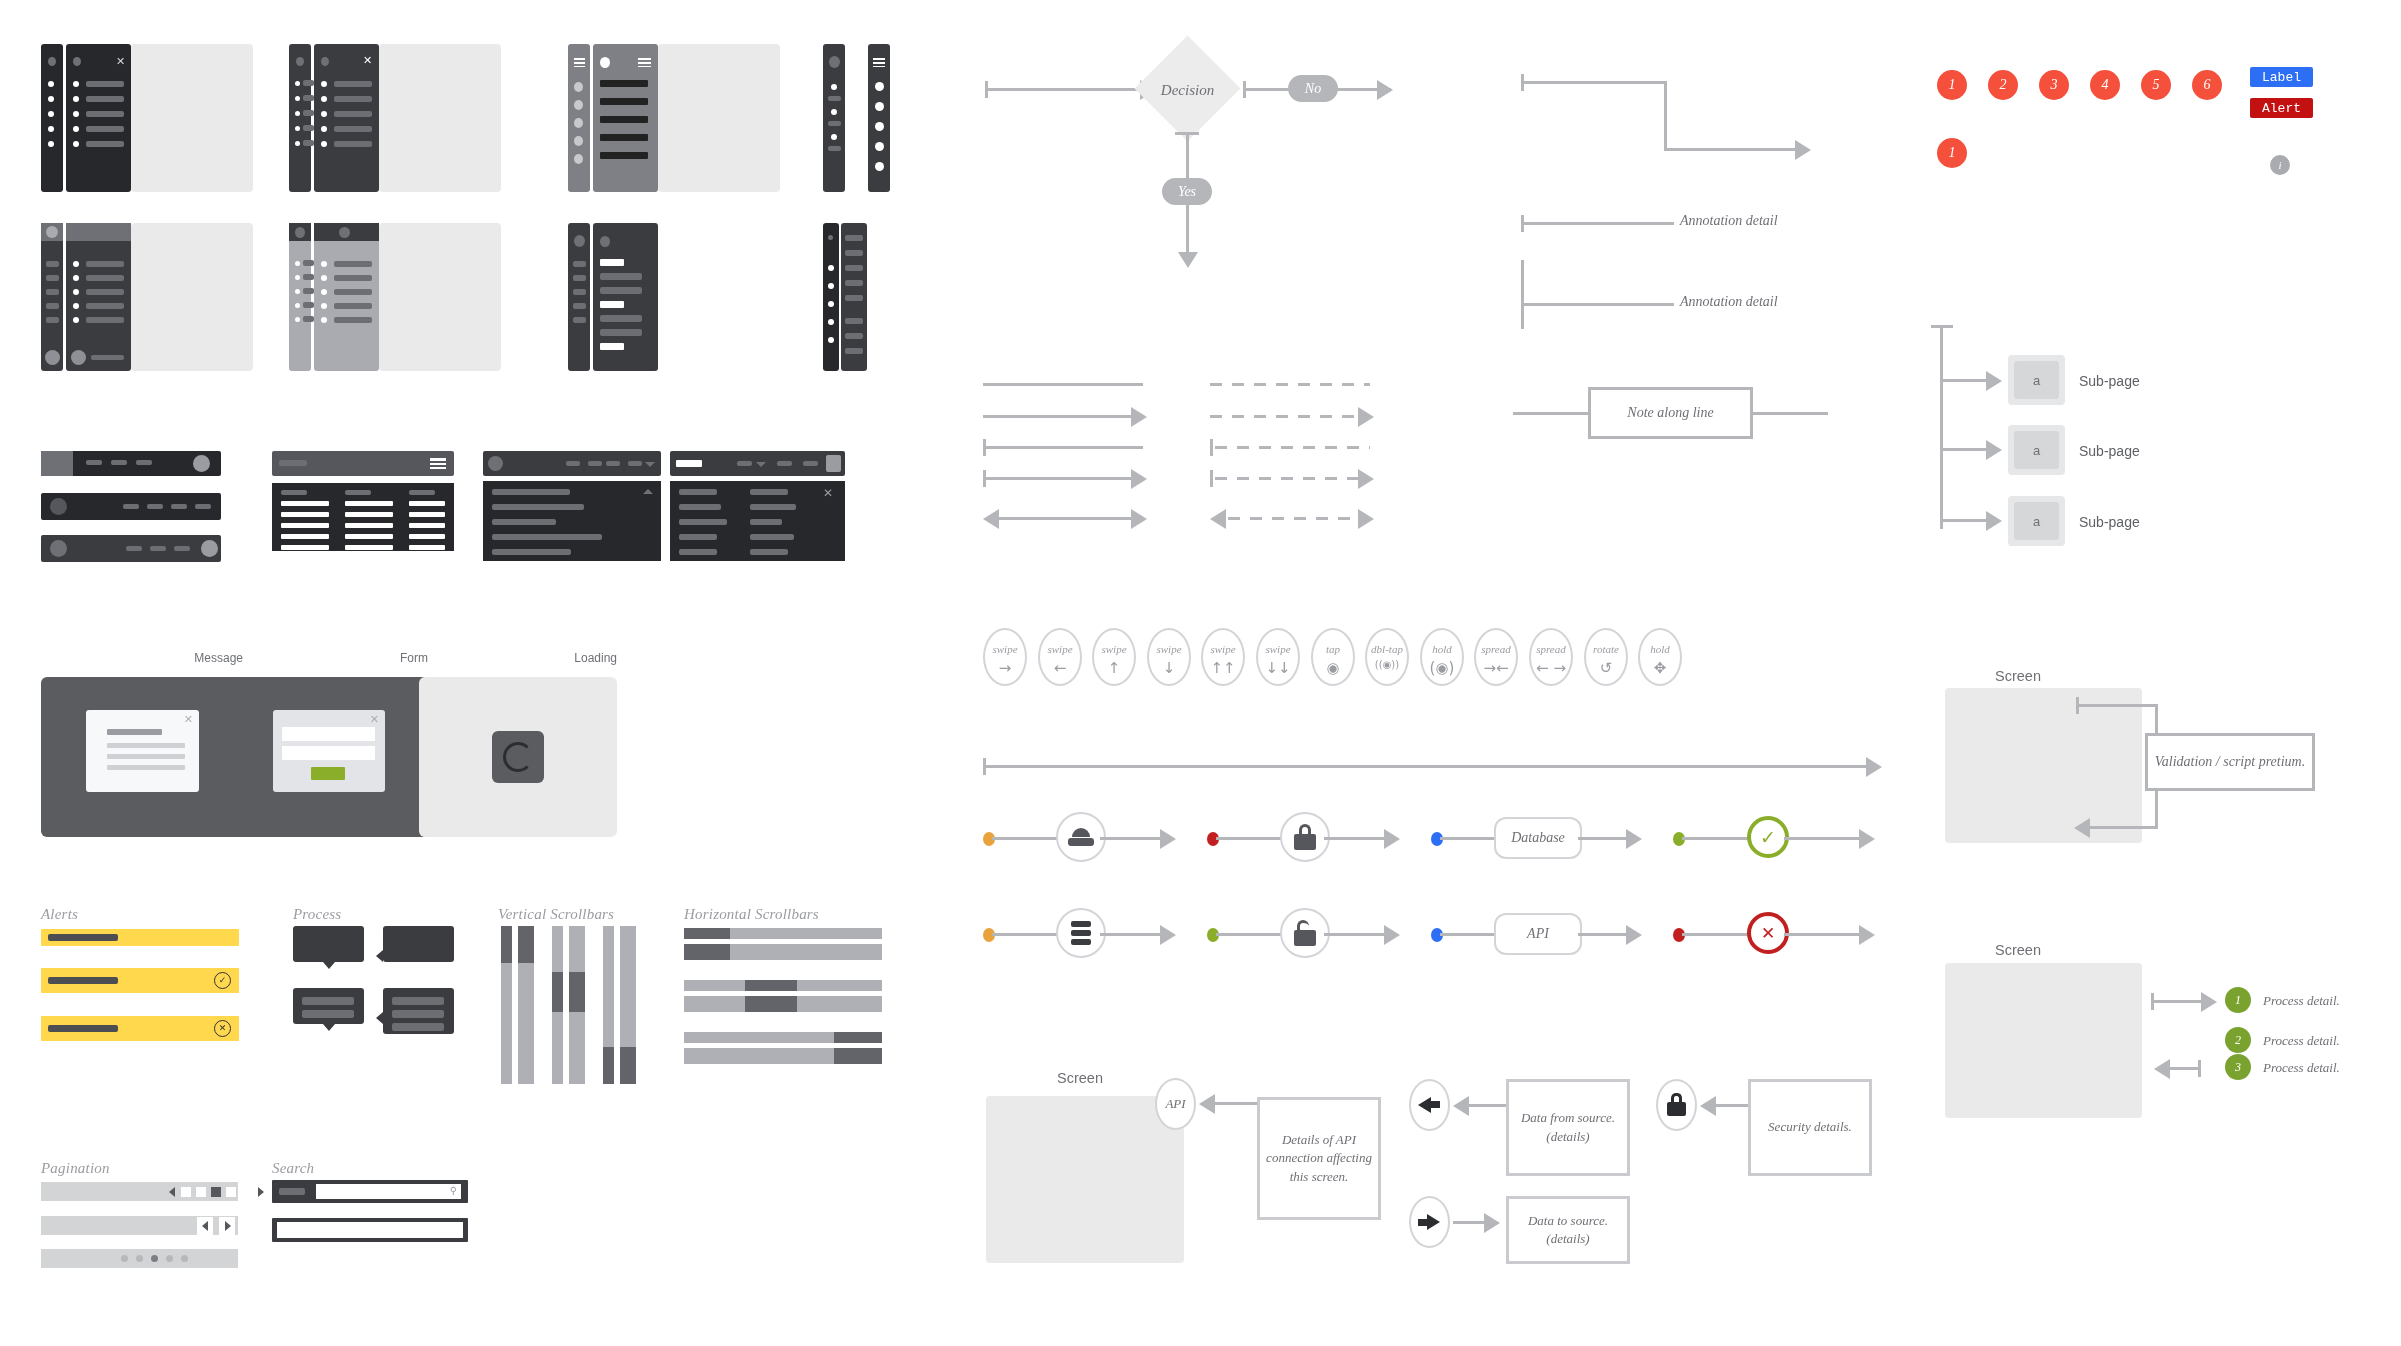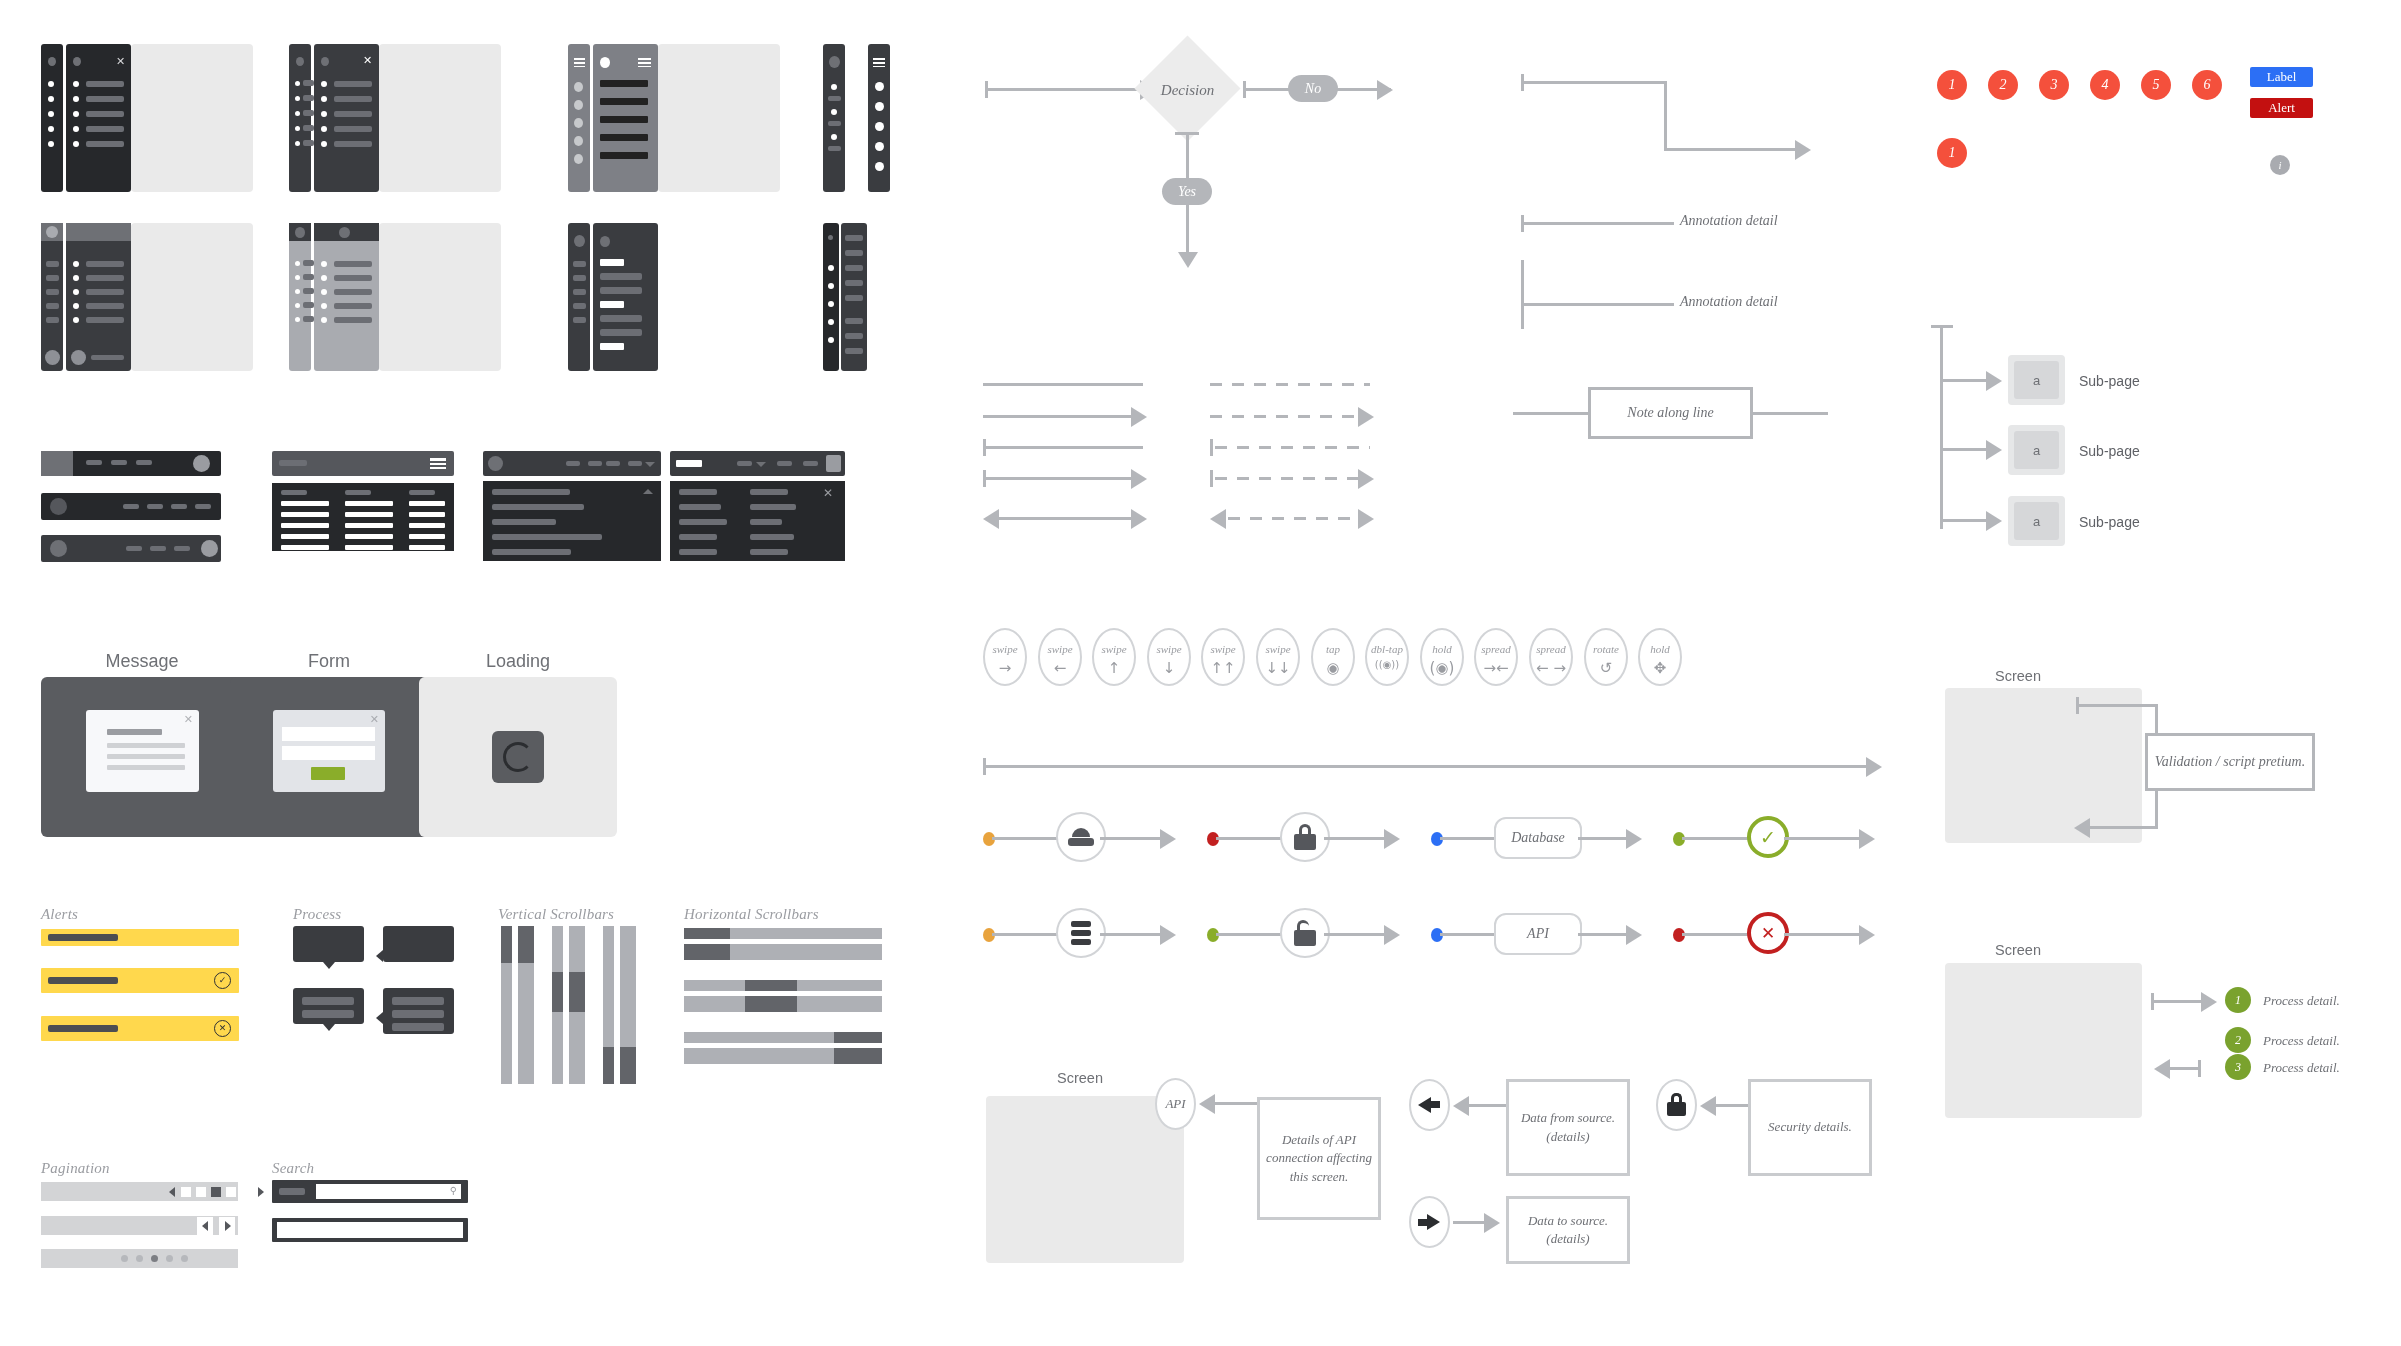--- a/index.html
+++ b/index.html
@@ -33,22 +33,22 @@
   .wf { position:absolute; }
   .wf-rail { position:absolute; border-radius:3px; }
   .wf-content { position:absolute; background:#eaeaea; border-radius:4px; }
 
   
   .navbar { position:absolute; border-radius:2px; }
 
   
   .state-card { position:absolute; border-radius:6px; }
   .state-label {
-    position:absolute; width:100%; text-align:center; top:-26px;
-    font-family:"Liberation Sans", sans-serif; font-size:18px; color:#6e7075;
+    position:absolute; width:100%; text-align:right; top:-26px;
+    font-family:"Liberation Sans", sans-serif; font-size:12px; color:#6e7075;
   }
   .modal { position:absolute; border-radius:3px; }
 
   
   .alert-row { position:absolute; background:#ffd84d; border-radius:1px; }
   .alert-bar { position:absolute; background:#4c4e52; border-radius:2px; height:7px; }
   .alert-ico {
     position:absolute; width:17px; height:17px; border:1.6px solid #2f3134;
     border-radius:50%; color:#2f3134; font-size:9px; line-height:14px;
     text-align:center; font-family:"DejaVu Sans", sans-serif;
@@ -161,21 +161,21 @@
     font-family:"Liberation Serif", serif; font-style:italic; color:#6e7075;
     font-size:13px; display:flex; align-items:center; justify-content:center;
     text-align:center; line-height:1.4; padding:4px;
   }
   .badge {
     position:absolute; border-radius:50%; color:#ffffff;
     font-family:"Liberation Serif", serif; font-style:italic;
     display:flex; align-items:center; justify-content:center;
   }
   .kit-btn {
-    position:absolute; color:#ffffff; font-family:Liberation Serif, serif;
+    position:absolute; color:#ffffff; font-family:Liberation Mono, monospace;
     font-size:13px; display:flex; align-items:center; justify-content:center;
     border-radius:2px;
   }
   .anno-text {
     position:absolute; font-family:"Liberation Serif", serif; font-style:italic;
     font-size:14px; color:#6e7075;
   }
   .label-body {
     position:absolute; font-family:"Liberation Serif", serif; font-style:italic;
     font-size:13.5px; color:#6e7075; line-height:1.42; width:175px;

